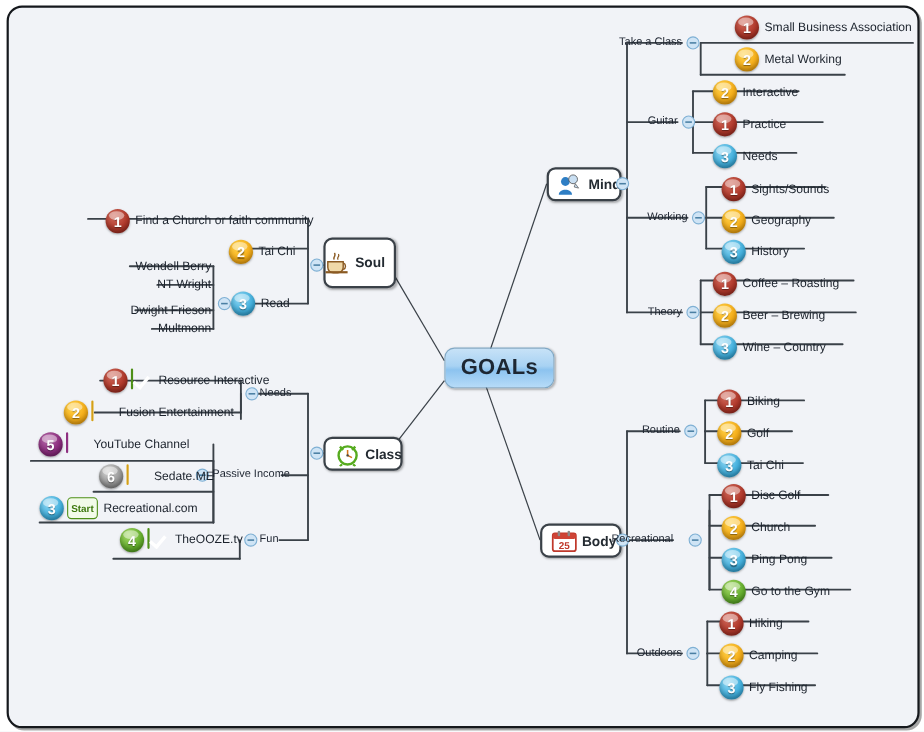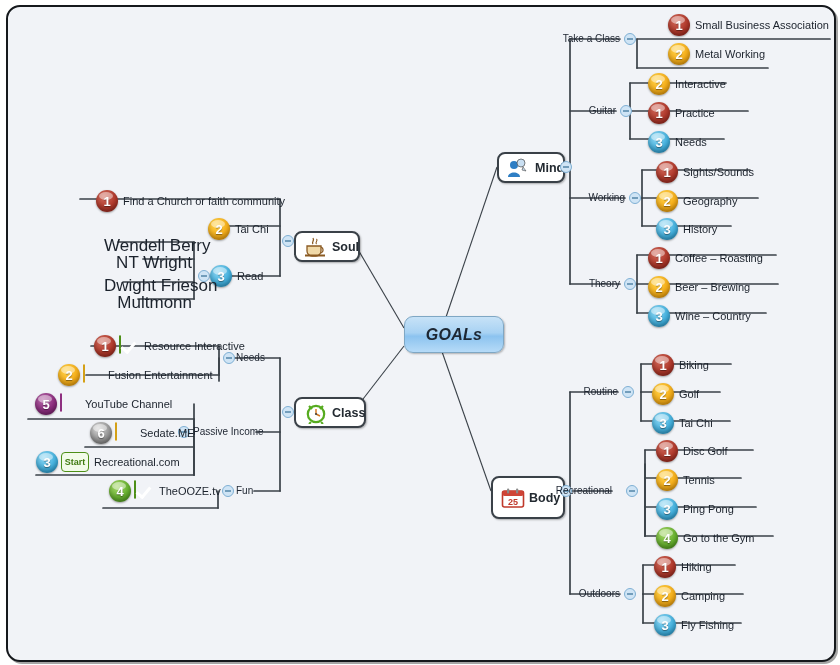--- a/index.html
+++ b/index.html
@@ -24,24 +24,23 @@
 
   
   .central{
     position:absolute;
     box-sizing:border-box;
     display:flex;align-items:center;justify-content:center;
     background:linear-gradient(to bottom,#c7e2f7 0%,#a8d2f3 45%,#8cc3ef 55%,#b6dbf8 100%);
     border:1px solid #7fa7c4;
     border-radius:9px;
     color:#1d2733;
-    font-size:16px;font-weight:bold;
+    font-size:20px;font-weight:bold;
     letter-spacing:0.3px;
     box-shadow:1px 1px 2px rgba(0,0,0,0.28);
-    font-style:italic;
   }
 
   
   .mainnode{
     position:absolute;box-sizing:border-box;
     display:flex;align-items:center;
     background:#ffffff;
     border:2px solid #3a4148;
     border-radius:8px;
     padding:0 8px;
@@ -65,21 +64,21 @@
     position:absolute;
     display:flex;align-items:center;
     white-space:nowrap;
   }
   .leaf .ltext{
     font-size:11px;color:#1b222c;
     margin-left:5px;
   }
   .plainleaf{
     position:absolute;
-    font-size:17px;color:#1b222c;
+    font-size:11px;color:#1b222c;
     white-space:nowrap;text-align:right;
   }
 
   
   .badge{
     width:22px;height:22px;border-radius:50%;
     display:inline-flex;align-items:center;justify-content:center;
     font-size:13px;font-weight:bold;color:#ffffff;
     text-shadow:0 1px 1px rgba(0,0,0,0.45);
     flex:0 0 auto;
@@ -257,34 +256,34 @@
       <svg width="22" height="20" viewBox="0 0 22 20">
         <circle cx="7" cy="7" r="4" fill="#2e7ec4"></circle>
         <path d="M1 19 C1 13 13 13 13 19 Z" fill="#2e7ec4"></path>
         <circle cx="14" cy="5" r="4" fill="#c9dff2" stroke="#4a4a4a" stroke-width="0.7"></circle>
         <path d="M16 9 l3 4 -4 -1 z" fill="#c9dff2" stroke="#4a4a4a" stroke-width="0.6"></path>
       </svg>
     </span>
     <span class="mlabel">Mind</span>
   </div>
 
-  <div class="mainnode" style="left:483px;top:469px;width:74px;height:43px;align-items:center;">
+  <div class="mainnode" style="left:483px;top:469px;width:74px;height:31px;align-items:center;">
     <span class="icn">
       <svg width="24" height="21" viewBox="0 0 24 21">
         <rect x="1.5" y="3" width="21" height="16" rx="2" fill="#ffffff" stroke="#c0392b" stroke-width="1.6"></rect>
         <rect x="1.5" y="3" width="21" height="5" rx="2" fill="#cf4436"></rect>
         <rect x="6" y="0.5" width="2.2" height="5" rx="1" fill="#8a8a8a"></rect>
         <rect x="15" y="0.5" width="2.2" height="5" rx="1" fill="#8a8a8a"></rect>
         <text x="12" y="17" font-size="9" font-weight="bold" fill="#c0392b" text-anchor="middle" font-family="Liberation Sans, sans-serif">25</text>
       </svg>
     </span>
     <span class="mlabel">Body</span>
   </div>
 
-  <div class="mainnode" style="left:286px;top:224px;width:66px;height:31px;">
+  <div class="mainnode" style="left:286px;top:209px;width:66px;height:46px;justify-content:flex-end;">
     <span class="icn">
       <svg width="24" height="20" viewBox="0 0 24 20">
         <path d="M3 9 h14 v5 a5 5 0 0 1 -5 5 h-4 a5 5 0 0 1 -5 -5 z" fill="#f0d9a8" stroke="#8a5a22" stroke-width="1.3"></path>
         <path d="M17 10 a3.2 3.2 0 0 1 0 6" fill="none" stroke="#8a5a22" stroke-width="1.3"></path>
         <rect x="1" y="17.5" width="20" height="2" fill="#8a5a22"></rect>
         <path d="M9 7 c-2 -2 2 -3 0 -6" fill="none" stroke="#8a5a22" stroke-width="1.3"></path>
         <path d="M12.5 7 c-2 -2 2 -3 0 -5" fill="none" stroke="#8a5a22" stroke-width="1.1"></path>
       </svg>
     </span>
     <span class="mlabel">Soul</span>
@@ -437,21 +436,21 @@
     <span class="badge b3">3</span>
     <span class="ltext">Tai Chi</span>
   </div>
 
   <div class="leaf" style="left:648px;top:433px;">
     <span class="badge b1">1</span>
     <span class="ltext">Disc Golf</span>
   </div>
   <div class="leaf" style="left:648px;top:462px;">
     <span class="badge b2">2</span>
-    <span class="ltext">Tennis</span>
+    <span class="ltext">Church</span>
   </div>
   <div class="leaf" style="left:648px;top:491px;">
     <span class="badge b3">3</span>
     <span class="ltext">Ping Pong</span>
   </div>
   <div class="leaf" style="left:648px;top:520px;">
     <span class="badge b4">4</span>
     <span class="ltext">Go to the Gym</span>
   </div>
 

